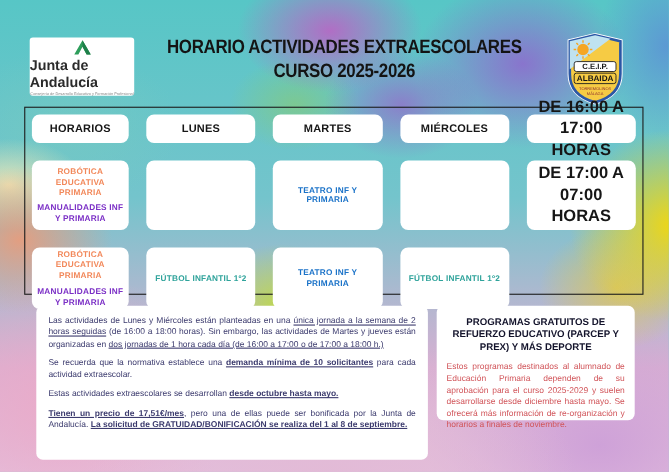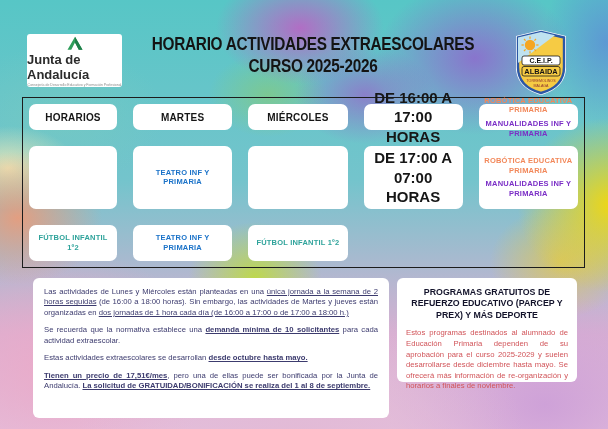--- a/index.html
+++ b/index.html
@@ -114,20 +114,21 @@
     <text x="28" y="33.8" text-anchor="middle" font-size="7" font-weight="bold" fill="#141414">C.E.I.P.</text>
     <rect x="9" y="37.5" width="38" height="9.5" rx="2" fill="#F6CB44" stroke="#1a1a1a" stroke-width="0.8"></rect>
     <text x="28" y="44.8" text-anchor="middle" font-size="7.4" font-weight="bold" fill="#141414">ALBAIDA</text>
     <text x="28" y="53" text-anchor="middle" font-size="3.6" fill="#8B2E2E">TORREMOLINOS</text>
     <text x="28" y="57.5" text-anchor="middle" font-size="3.6" fill="#8B2E2E">MÁLAGA</text>
   </svg>
 
   <div class="timetable">
 
     <div class="cell head-cell">HORARIOS</div>
+    <div class="cell head-cell">LUNES</div>
     <div class="cell head-cell">MARTES</div>
     <div class="cell head-cell">MIÉRCOLES</div>
 
     <div class="cell time-cell">DE 16:00 A 17:00 HORAS</div>
     <div class="cell">
       <div class="activity" style="color: rgb(242, 136, 90);">ROBÓTICA EDUCATIVA PRIMARIA</div>
       <div class="activity" style="color: rgb(123, 47, 198);">MANUALIDADES INF Y PRIMARIA</div>
     </div>
     <div class="cell"></div>
     <div class="cell">

